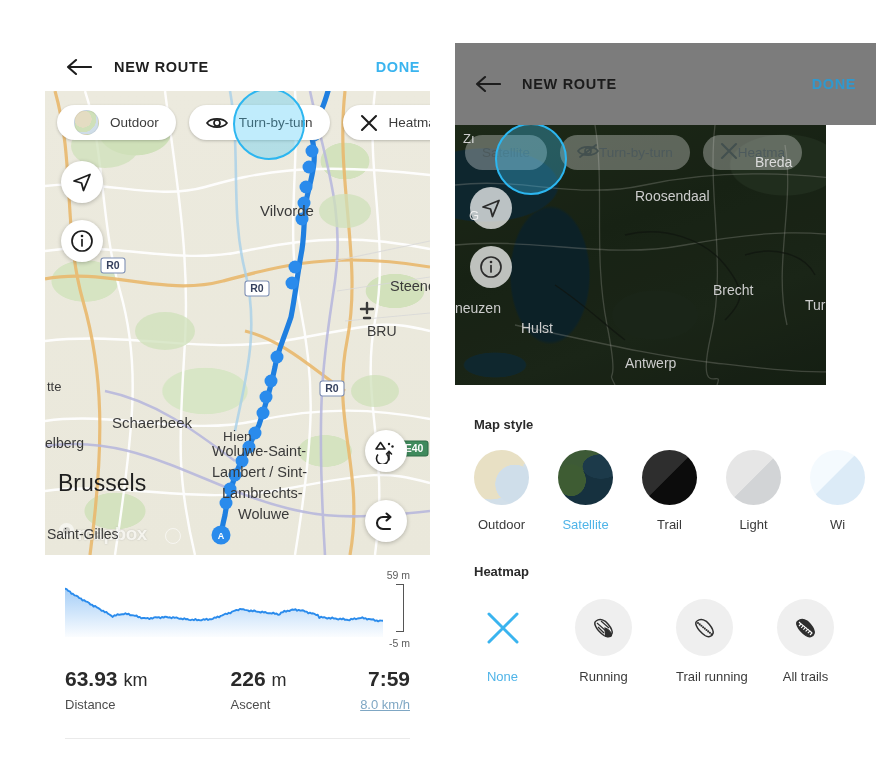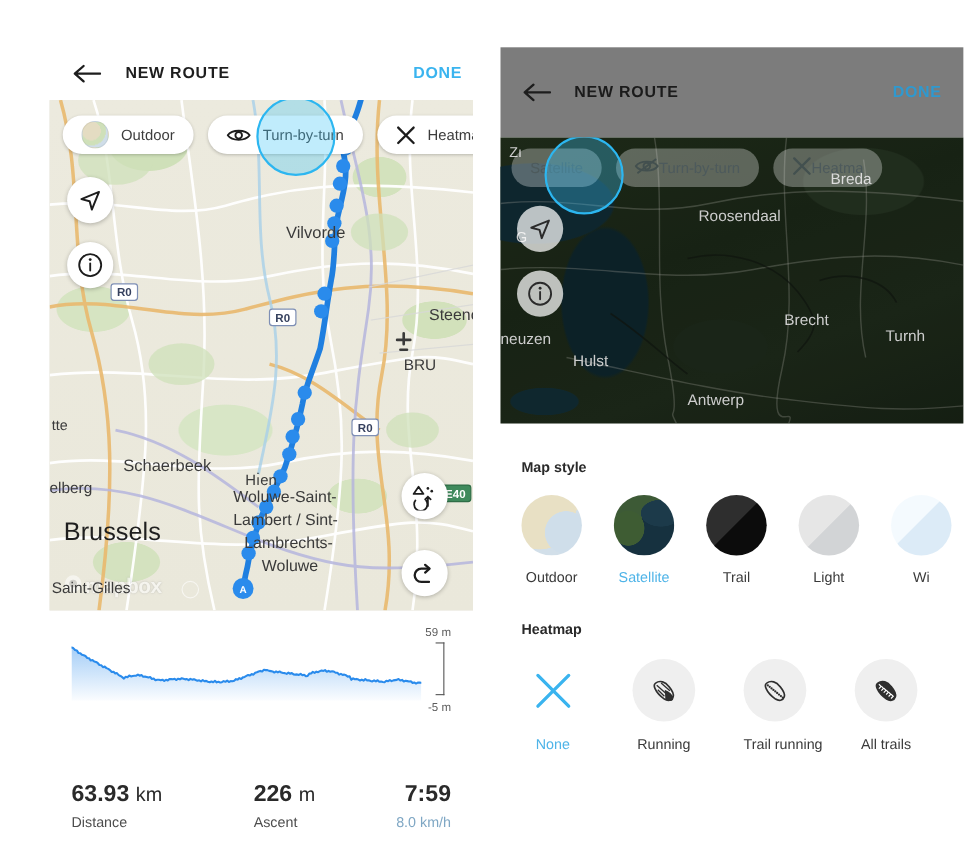--- a/index.html
+++ b/index.html
@@ -60,39 +60,39 @@
 
   
   .elev-wrap{position:relative;height:74px;margin:16px 20px 0 20px;}
   .elev-top{position:absolute;right:0;top:-2px;font-size:10.5px;color:#5d5d5d;}
   .elev-bot{position:absolute;right:0;bottom:-4px;font-size:10.5px;color:#5d5d5d;}
   .elev-axis{position:absolute;right:6px;top:13px;width:7px;height:46px;border-right:1.3px solid #555;border-top:1.3px solid #555;border-bottom:1.3px solid #555;}
   .elev-plot{position:absolute;left:0;top:8px;width:318px;height:58px;}
 
   
   .stats{display:flex;margin:22px 20px 0 20px;}
-  .stat{flex:1;margin-top:43px;}
+  .stat{flex:1;}
   .stat:nth-child(1){flex:0 0 48%;}
   .stat:nth-child(2){flex:0 0 30%;}
   .stat:nth-child(3){flex:0 0 22%;text-align:right;}
   .stat-val{font-size:21px;color:#2a2a2a;}
   .stat-val b{font-weight:bold;}
   .stat-val span{font-weight:normal;font-size:18px;}
   .stat-lbl{font-size:13px;color:#4d4d4d;margin-top:6px;}
-  .stat-lbl.link{color:#7fa7c4;}
+  .stat-lbl.link{color:#7fa7c4;text-decoration:underline;}
   .divider{height:1px;background:#eaeaea;margin:26px 20px 0 20px;}
 
   
   #right-panel{left:455px;top:43px;width:421px;height:700px;background:#fff;}
   .r-appbar{height:82px;background:#7c7c7c;display:flex;align-items:center;position:relative;}
   .r-appbar .back-arrow{margin-left:16px;}
   .r-title{font-size:14.5px;font-weight:bold;letter-spacing:.7px;color:#1b1b1b;margin-left:17px;}
   .r-done{position:absolute;right:20px;font-size:14.5px;font-weight:bold;letter-spacing:.6px;color:#2f99cf;cursor:pointer;}
 
-  .sat-map{position:relative;width:421px;height:260px;overflow:hidden;
+  .sat-map{position:relative;width:371px;height:260px;overflow:hidden;
     background:
       radial-gradient(ellipse 120px 60px at 30px 60px,#13313c 60%,transparent 62%),
       radial-gradient(ellipse 70px 120px at 95px 150px,#102b33 55%,transparent 58%),
       radial-gradient(ellipse 55px 22px at 40px 240px,#14333c 55%,transparent 58%),
       radial-gradient(ellipse 90px 50px at 330px 40px,#2a3a26 60%,transparent 62%),
       radial-gradient(ellipse 70px 40px at 200px 190px,#22301f 60%,transparent 62%),
       linear-gradient(160deg,#26351f 0%,#1e2c1a 40%,#22301e 70%,#1b2718 100%);
   }
   .sat-shade{position:absolute;inset:0;background:rgba(0,0,0,.22);}
   .chip-dark{height:35px;border-radius:18px;background:rgba(255,255,255,.30);display:flex;align-items:center;

